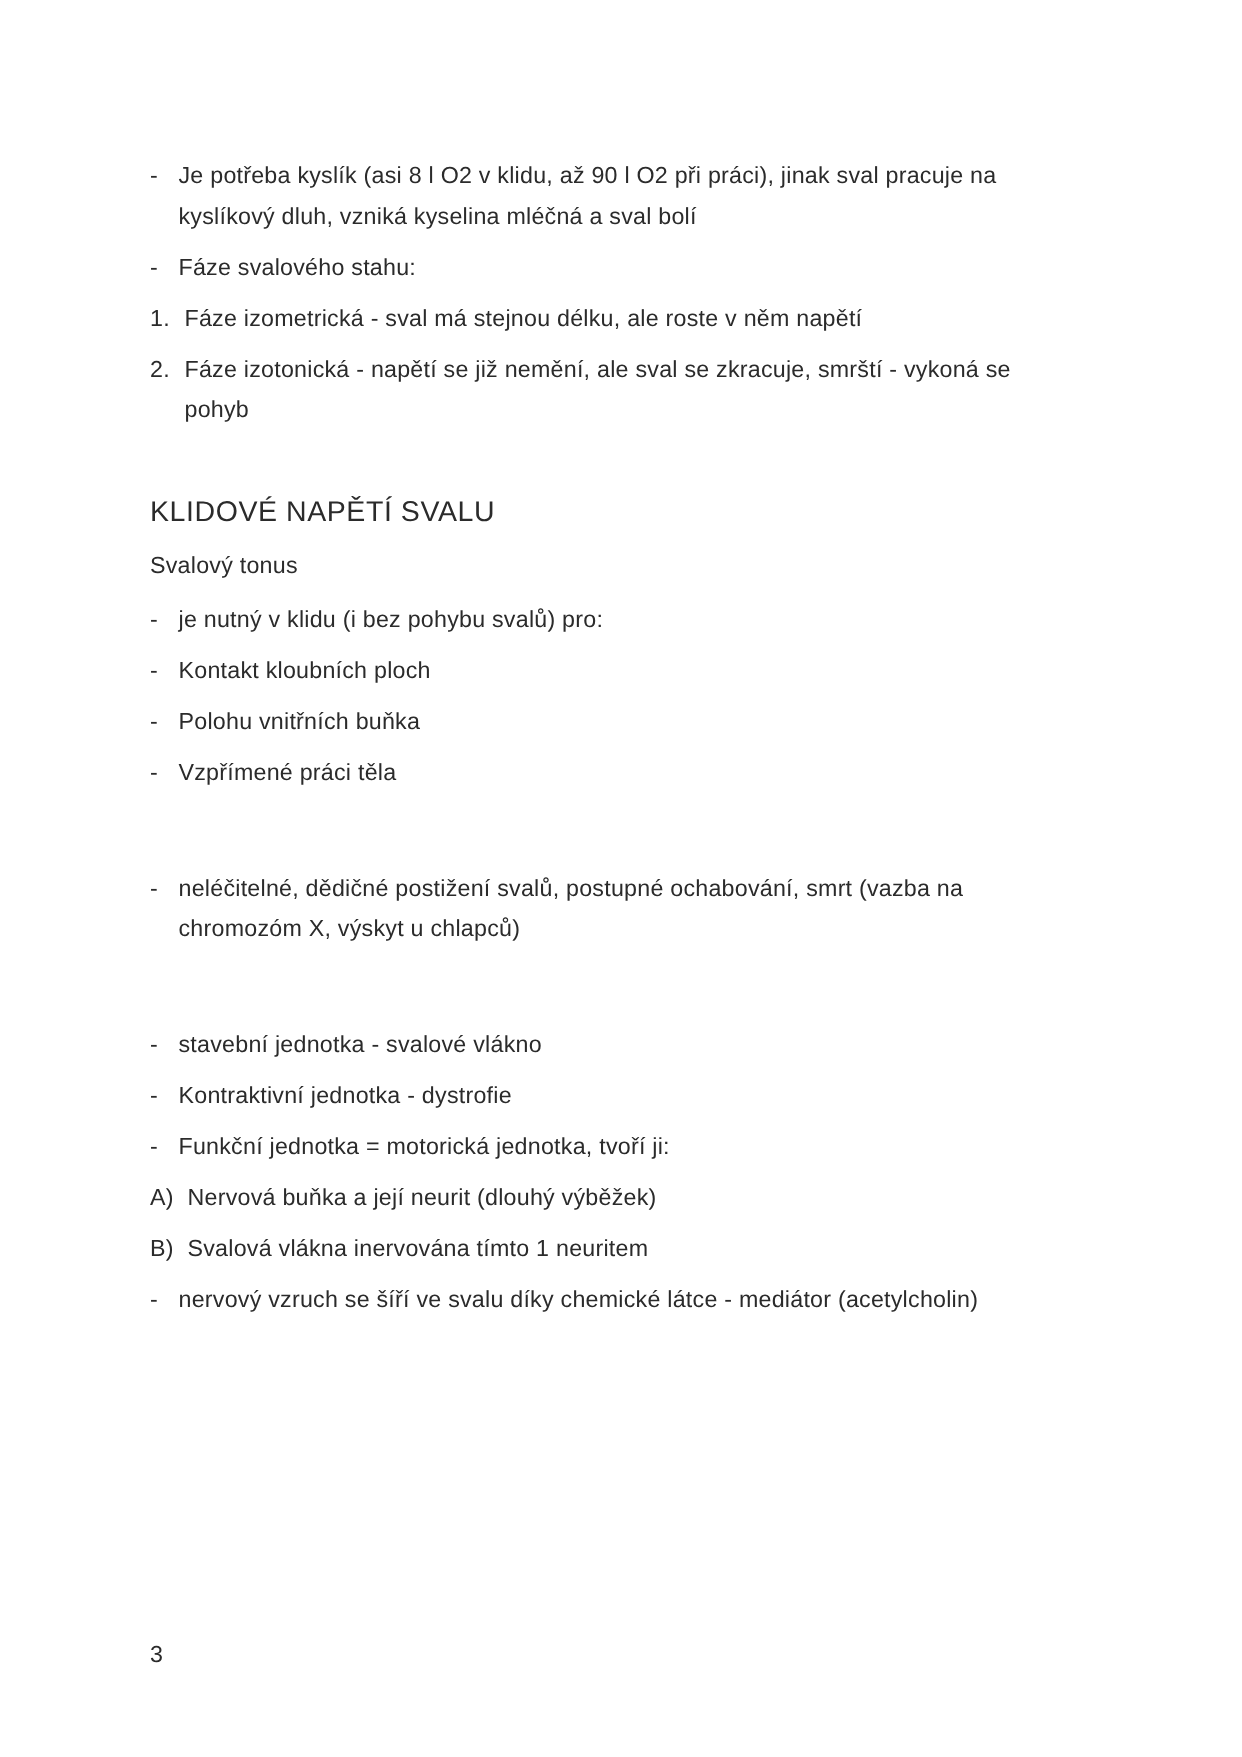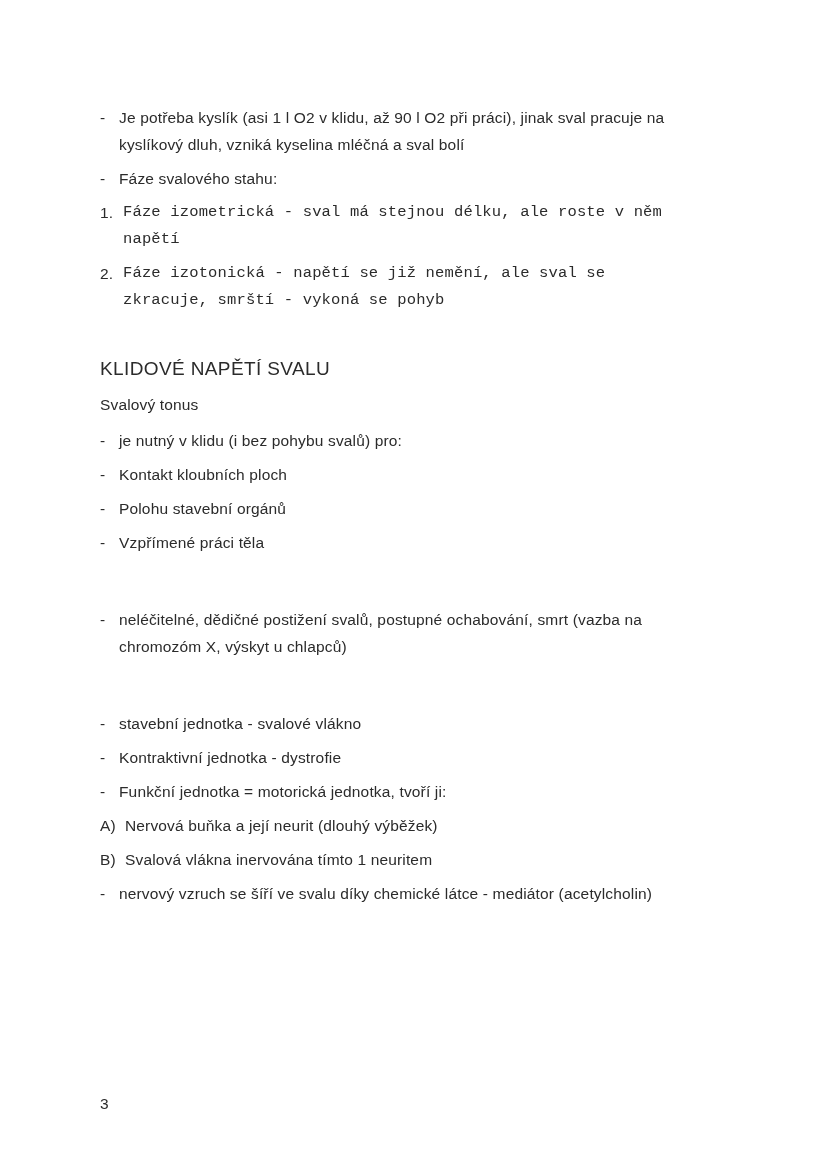--- a/index.html
+++ b/index.html
@@ -73,21 +73,21 @@
   }
   .item .itext {
     display: block;
   }
 
   
   .item.dash .itext { margin-left: 19px; }
   .item.dash .marker { width: 19px; }
 
   
-  .item.num .itext { margin-left: 23px; font-family: Liberation Mono, monospace; }
+  .item.num .itext { margin-left: 23px; }
   .item.alpha .itext { margin-left: 25px; }
   .item.alpha .marker { width: 25px; }
 
   
   .gap-item { height: 7px; }      
   .gap-small { height: 9px; }     
   .gap-section { height: 41px; }  
 
   .page-number {
     position: absolute;
@@ -102,21 +102,21 @@
 <body>
 
 <div class="page">
 
   <div class="content">
 
     <div class="block">
 
       <div class="item dash">
         <span class="marker">-</span>
-        <span class="itext">Je potřeba kyslík (asi 1 l O2 v klidu, až 90 l O2 při práci), jinak sval pracuje na kyslíkový dluh, vzniká kyselina mléčná a sval bolí</span>
+        <span class="itext">Je potřeba kyslík (asi 8 l O2 v klidu, až 90 l O2 při práci), jinak sval pracuje na kyslíkový dluh, vzniká kyselina mléčná a sval bolí</span>
       </div>
       <div class="gap-item"></div>
 
       <div class="item dash">
         <span class="marker">-</span>
         <span class="itext">Fáze svalového stahu:</span>
       </div>
       <div class="gap-item"></div>
 
       <div class="item num">
@@ -149,21 +149,21 @@
       <div class="gap-item"></div>
 
       <div class="item dash">
         <span class="marker">-</span>
         <span class="itext">Kontakt kloubních ploch</span>
       </div>
       <div class="gap-item"></div>
 
       <div class="item dash">
         <span class="marker">-</span>
-        <span class="itext">Polohu stavební orgánů</span>
+        <span class="itext">Polohu vnitřních buňka</span>
       </div>
       <div class="gap-item"></div>
 
       <div class="item dash">
         <span class="marker">-</span>
         <span class="itext">Vzpřímené práci těla</span>
       </div>
 
     </div>
 

